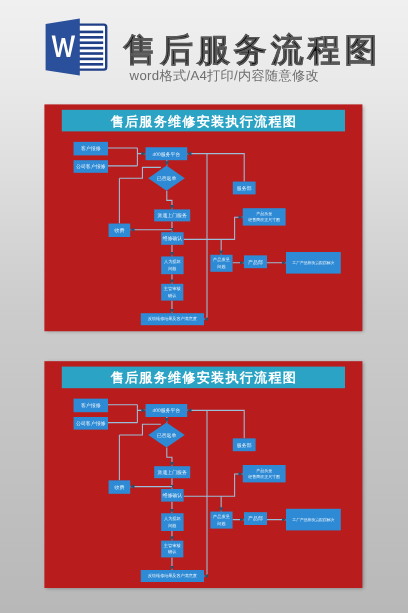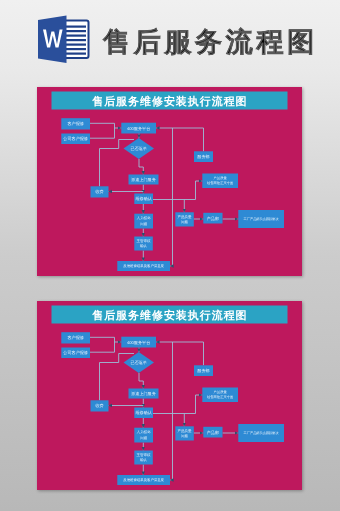--- a/index.html
+++ b/index.html
@@ -9,21 +9,21 @@
   .page{position:relative;width:340px;height:511px;}
   
   .header{position:absolute;left:0;top:0;width:340px;height:80px;}
   .wordicon{position:absolute;left:34px;top:14px;width:58px;height:48px;}
   .title{position:absolute;left:103px;top:28px;font-size:27px;font-weight:bold;
          color:#000000;letter-spacing:3.7px;line-height:28px;white-space:nowrap;
          -webkit-text-stroke:0.5px #585858;}
   .subtitle{position:absolute;left:108px;top:58px;font-size:11px;color:#6e6e6e;
             letter-spacing:0.25px;line-height:12px;white-space:nowrap;}
   
-  .card{position:absolute;background:#be185d;box-shadow:1px 1px 3px rgba(0,0,0,.30);}
+  .card{position:absolute;background:#b91c1c;box-shadow:1px 1px 3px rgba(0,0,0,.30);}
   .card1{left:37px;top:87px;width:265px;height:189px;}
   .card2{left:37px;top:301px;width:265px;height:189px;}
   .chart{position:absolute;left:0;top:0;width:265px;height:189px;}
 </style>
 </head>
 <body>
 
 <div class="page">
 
   <div class="header">
@@ -39,20 +39,21 @@
           <rect x="31.5" y="29.5" width="20.5" height="2.2"></rect>
           <rect x="31.5" y="34.0" width="20.5" height="2.2"></rect>
           <rect x="31.5" y="38.5" width="20.5" height="2.2"></rect>
         </g>
 
         <path d="M4 6 L32.5 1.5 L32.5 49 L4 44.5 Z" fill="#2a4f9b"></path>
         <path d="M9.0 15.6 L12.0 15.6 L14.6 30.2 L17.4 17.6 L20.2 17.6 L23.0 30.2 L25.6 15.6 L28.6 15.6 L24.5 33.4 L21.5 33.4 L18.8 21.6 L16.1 33.4 L13.1 33.4 Z" fill="#ffffff"></path>
       </svg>
     </div>
     <div class="title">售后服务流程图</div>
+    <div class="subtitle">word格式/A4打印/内容随意修改</div>
   </div>
 
   <div class="card card1">
     <div class="chart"><svg width="265" height="189" viewBox="0 0 265 189">
           <defs>
             <marker id="ah" markerWidth="5" markerHeight="5" refX="3.6" refY="2" orient="auto" markerUnits="userSpaceOnUse">
               <path d="M0 0.3 L3.8 2 L0 3.7 Z" fill="#2c4f6e"></path>
             </marker>
           </defs>
           <rect x="14.5" y="4.5" width="236" height="18" fill="#2ba3c4"></rect>

